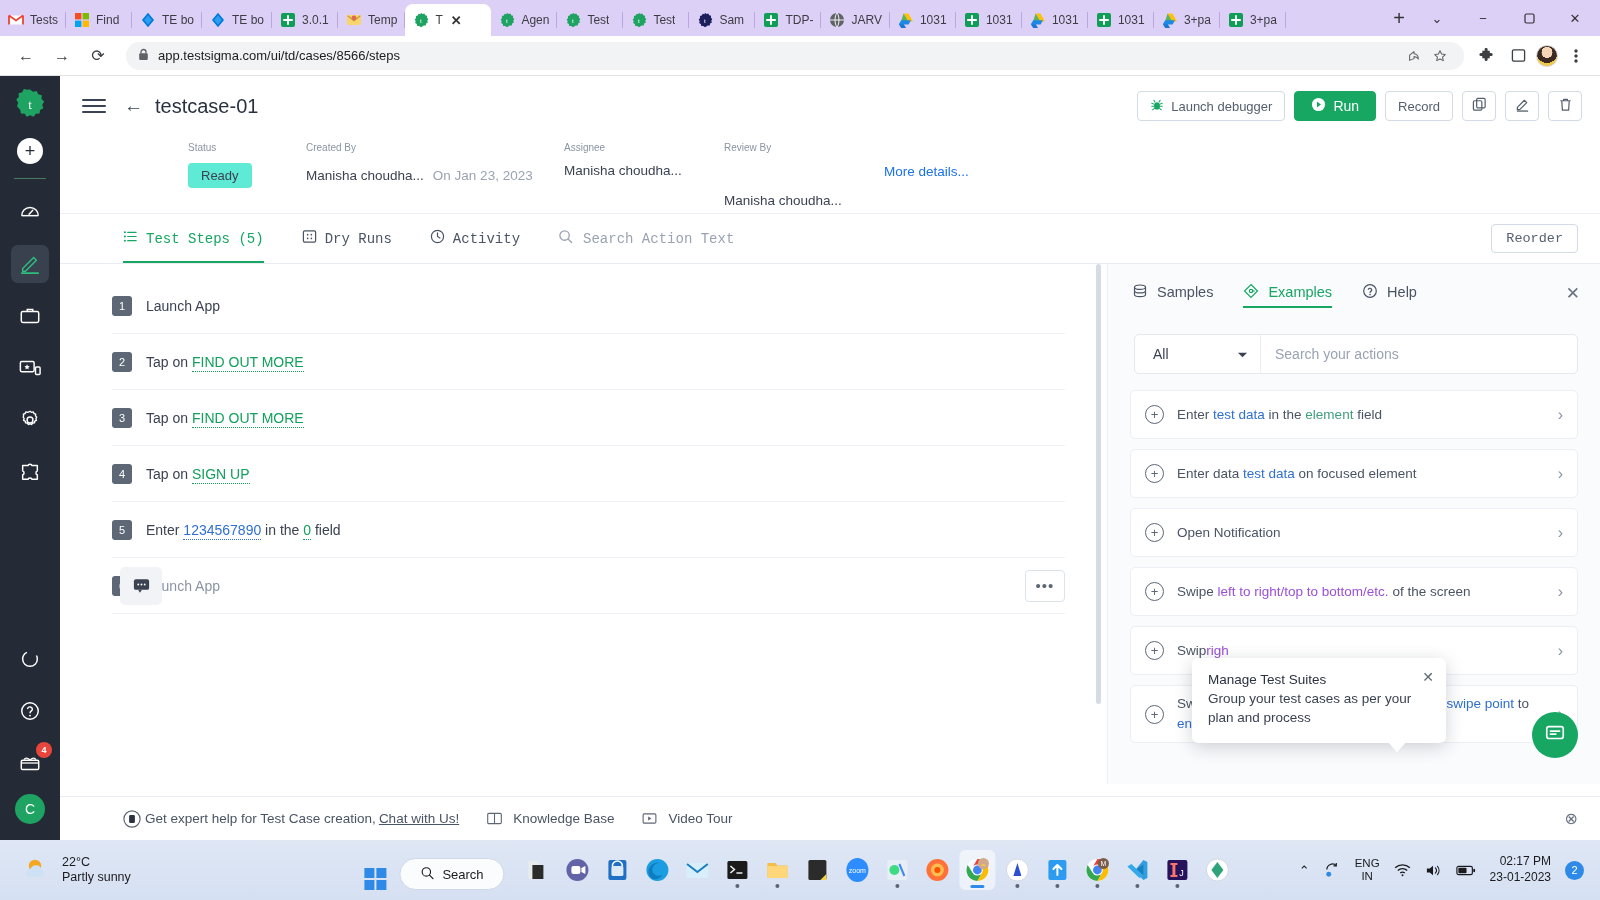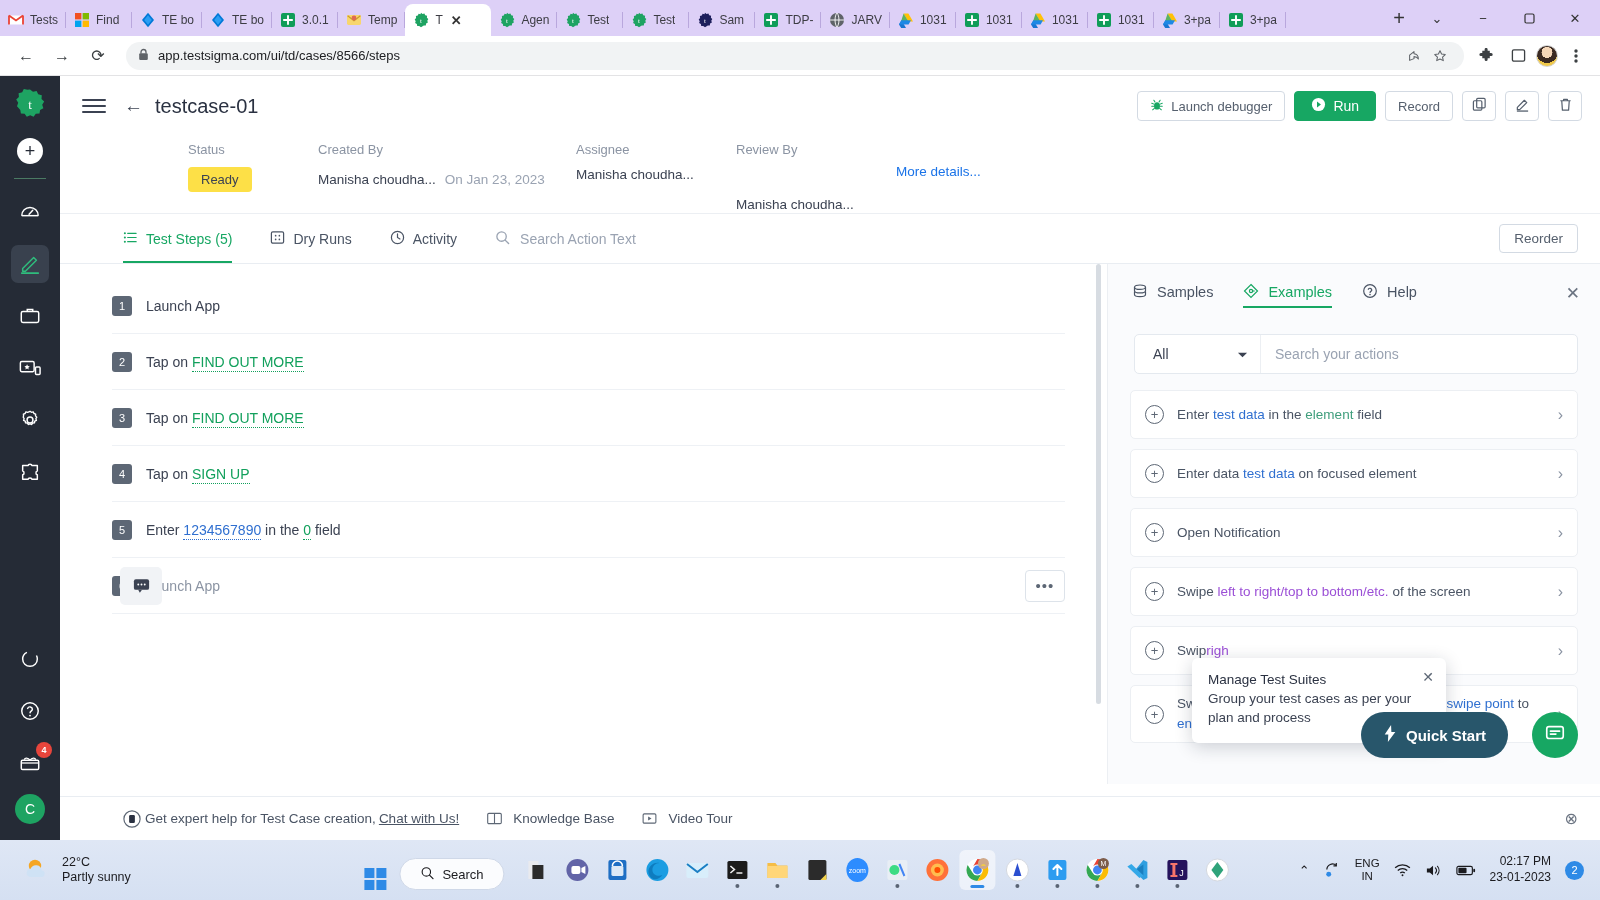--- a/index.html
+++ b/index.html
@@ -109,32 +109,32 @@
     font-size: 13px; color: #56606e;
   }
   .btn.green { background: #17a763; border-color: #17a763; color: #fff; font-size: 14px; padding: 0 16px; }
   .btn.icon-only { width: 34px; padding: 0; justify-content: center; }
 
   .meta {
     display: flex; align-items: flex-start; padding: 6px 0 0 22px; gap: 0px; height: 78px;
     border-bottom: 1px solid #eceff3;
   }
   .meta-col { display: flex; flex-direction: column; gap: 10px; }
-  .meta-label { font-size: 13px; color: #8b94a3; }
+  .meta-label { font-size: 10px; color: #8b94a3; }
   .meta-value { font-size: 13.5px; color: #3b4252; }
   .meta-value.sub { color: #9aa3b2; }
   .status-pill {
-    background: #fde047; color: #3b4252; font-size: 13px; border-radius: 4px;
+    background: #5eead4; color: #3b4252; font-size: 13px; border-radius: 4px;
     padding: 5px 13px; display: inline-block; width: fit-content;
   }
   .more-details { font-size: 13.5px; color: #1a73e8; }
 
   .tabsrow {
     height: 50px; display: flex; align-items: center; padding: 0 22px 0 63px;
-    border-bottom: 1px solid #e9edf2; position: relative;
+    border-bottom: 1px solid #e9edf2; position: relative; font-family: Liberation Mono, monospace;
   }
   .ttab {
     display: flex; align-items: center; gap: 8px; height: 49px; margin-right: 38px;
     font-size: 14px; color: #46506080; color: #4a5464; position: relative;
   }
   .ttab.active { color: #17a763; }
   .ttab.active::after {
     content: ""; position: absolute; left: 0; right: 0; bottom: 0; height: 2.5px; background: #17a763;
   }
   .tsearch { display: flex; align-items: center; gap: 10px; font-size: 14px; color: #9aa3b2; }
@@ -619,21 +619,21 @@
           </span>
         </div>
       </div>
     </div>
 
     <div class="meta">
       <div class="meta-col" style="width:90px; align-items:flex-start; margin-left:106px;">
         <span class="meta-label">Status</span>
         <span class="status-pill">Ready</span>
       </div>
-      <div class="meta-col" style="width:258px; margin-left:40px;gap:15px;">
+      <div class="meta-col" style="width:258px; margin-left:28px;gap:15px;">
         <span class="meta-label">Created By</span>
         <span style="display:flex; gap:9px; align-items:baseline;">
           <span class="meta-value">Manisha choudha...</span>
           <span class="meta-value sub">On Jan 23, 2023</span>
         </span>
       </div>
       <div class="meta-col" style="width:160px;">
         <span class="meta-label">Assignee</span>
         <span class="meta-value">Manisha choudha...</span>
       </div>
@@ -813,28 +813,20 @@
             </div>
           </div>
 
         <div class="tooltip-pop">
           <div class="tt-close">✕</div>
           <div class="tt-title">Manage Test Suites</div>
           <div class="tt-body">Group your test cases as per your plan and process</div>
           <div class="tt-tail"></div>
         </div>
 
-        <div class="quickstart">
-          <span>
-            <svg width="14" height="17" viewBox="0 0 12 16">
-                <path d="M7 0L1 9h3.4L4 16l7-9.5H7.3z" fill="#fff"></path>
-              </svg>
-          </span>
-          <span>Quick Start</span>
-        </div>
         <div class="chatbubble">
           <span>
             <svg width="22" height="22" viewBox="0 0 24 24">
                 <rect x="3" y="5" width="18" height="13" rx="2.5" fill="none" stroke="#fff" stroke-width="1.8"></rect>
                 <path d="M7 10h10M7 13.2h6" stroke="#fff" stroke-width="1.8" stroke-linecap="round"></path>
               </svg>
           </span>
         </div>
       </div>
     </div>

